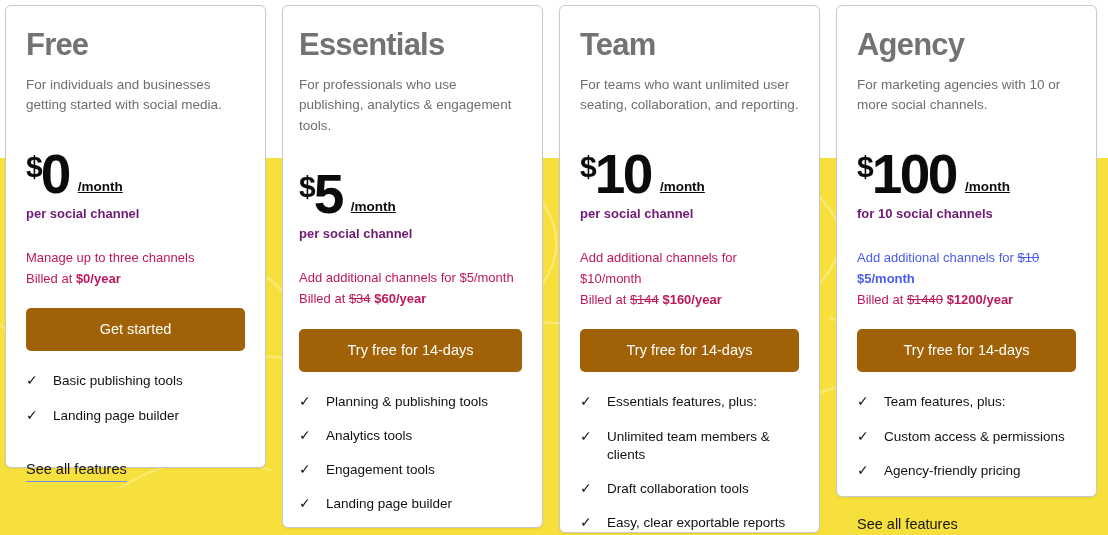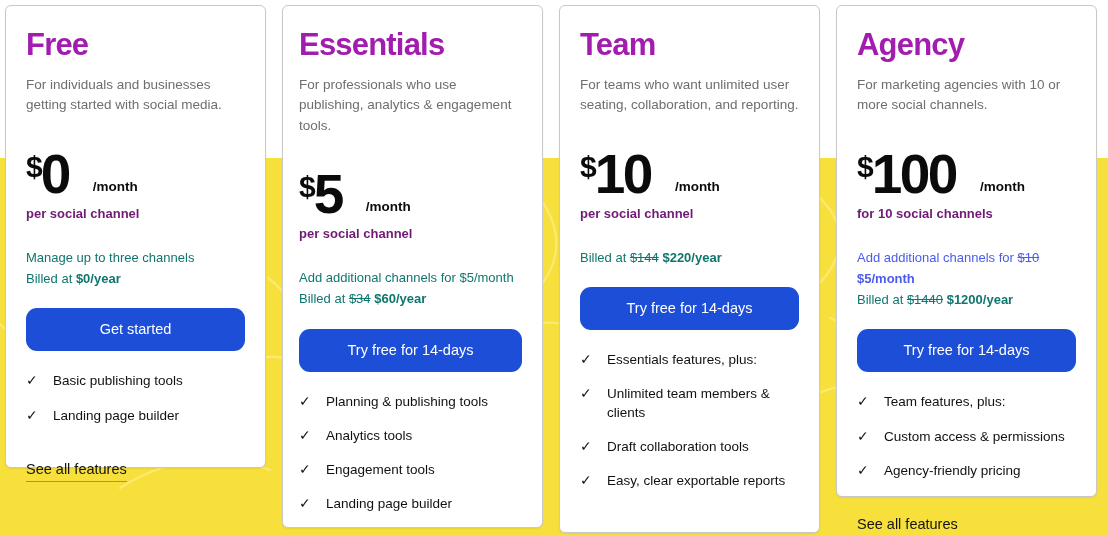--- a/index.html
+++ b/index.html
@@ -29,54 +29,54 @@
     padding:22px 20px 0 20px;
     box-shadow:0 1px 2px rgba(0,0,0,.07);
   }
   .card-free       { height:463px; }
   .card-essentials { height:523px;padding-left:16px; }
   .card-team       { height:528px; }
   .card-agency     { height:492px; }
 
   
   .plan-name {
-    font-size:31px; font-weight:bold; color:#a21caf;
+    font-size:31px; font-weight:bold; color:#737373;
     letter-spacing:-0.8px; line-height:1.1; margin-bottom:13px;
   }
   .plan-desc {
     font-size:13.5px; color:#6e6e6e; line-height:1.5; min-height:40px;
   }
 
   .price-row { margin-top:33px; display:flex; align-items:flex-end; }
   .price-currency {
     font-size:30px; font-weight:bold; color:#0b0b0b;
     line-height:1; position:relative; top:-17px; letter-spacing:-1px;
   }
   .price-amount {
     font-size:55px; font-weight:bold; color:#0b0b0b;
     line-height:.92; letter-spacing:-2.5px; margin-left:-1px;
   }
   .price-period {
     font-size:13.5px; font-weight:bold; color:#0b0b0b;
-    margin-left:24px; position:relative; top:-5px;
+    margin-left:9px; position:relative; top:-5px;text-decoration:underline;
   }
   .price-unit {
     font-size:13px; font-weight:bold; color:#701a75; margin-top:7px;
   }
 
   .billing { margin-top:26px; }
-  .billing-line { font-size:13px; color:#0f766e; line-height:1.62; }
+  .billing-line { font-size:13px; color:#be185d; line-height:1.62; }
   .billing-line.link { color:#4B5BEC; }
   .billing-line b { font-weight:bold; }
   .billing-line s { text-decoration:line-through; font-weight:normal; }
 
   .cta {
     display:block; width:100%; margin-top:19px;
-    background:#1d4ed8; color:#ffffff;
-    border:none; border-radius:11px;
+    background:#a16207; color:#ffffff;
+    border:none; border-radius:5px;
     font-family:inherit; font-size:14.5px; font-weight:normal;
     padding:13px 0 14px; cursor:pointer; text-align:center;
   }
 
   .features { margin-top:21px; list-style:none; }
   .feature {
     display:flex; align-items:flex-start;
     font-size:13.5px; color:#111; margin-bottom:16px; line-height:1.35;
   }
   .check {
@@ -198,21 +198,22 @@
     <div class="card card-team">
       <div class="plan-name">Team</div>
       <div class="plan-desc">For teams who want unlimited user seating, collaboration, and reporting.</div>
       <div class="price-row">
         <span class="price-currency">$</span>
         <span class="price-amount">10</span>
         <span class="price-period">/month</span>
       </div>
       <div class="price-unit">per social channel</div>
       <div class="billing">
-          <div class="billing-line">Billed at <s>$144</s> <b>$220/year</b></div>
+          <div class="billing-line">Add additional channels for $10/month</div>
+          <div class="billing-line">Billed at <s>$144</s> <b>$160/year</b></div>
         </div>
       <button class="cta">Try free for 14-days</button>
       <ul class="features">
           <li class="feature">
             <span class="check">✓</span>
             <span>Essentials features, plus:</span>
           </li>
           <li class="feature">
             <span class="check">✓</span>
             <span>Unlimited team members &amp; clients</span>

